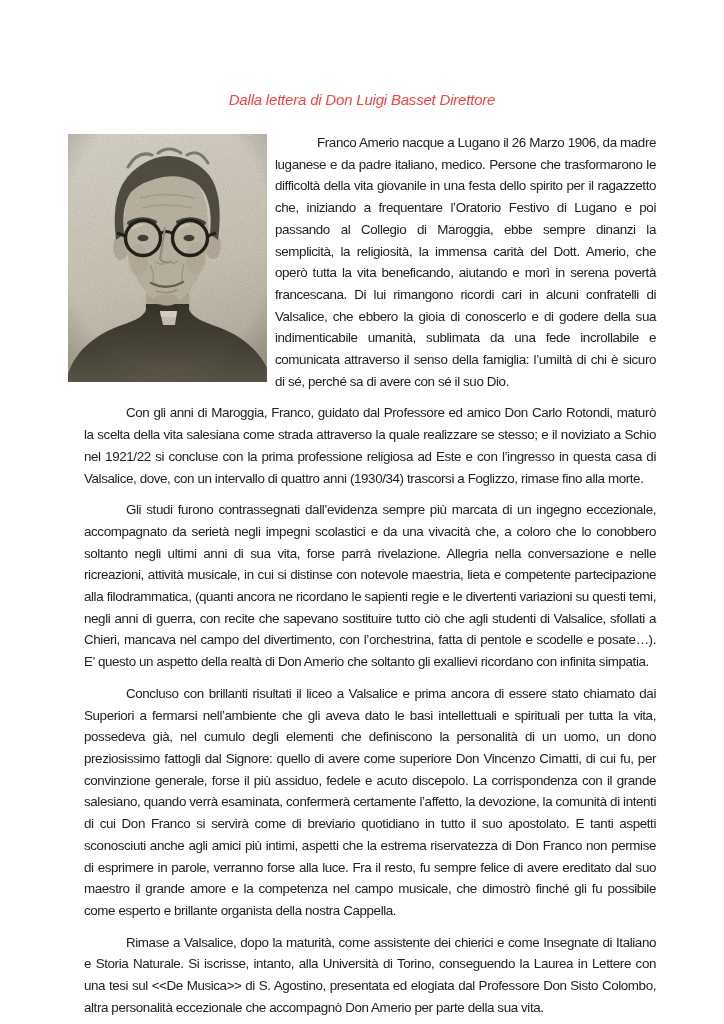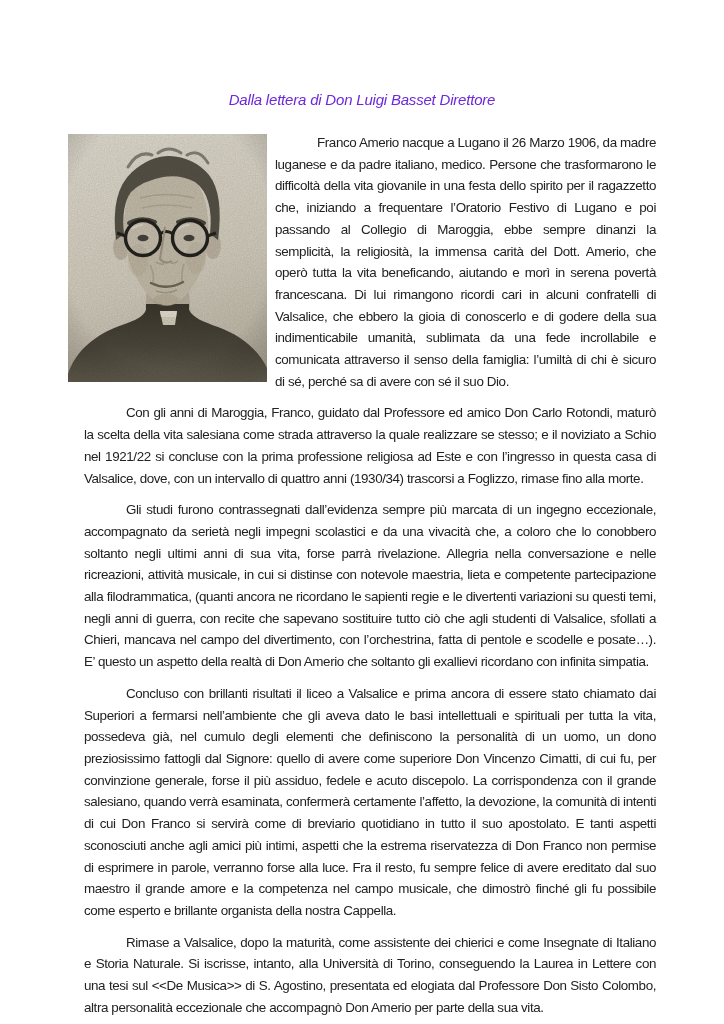--- a/index.html
+++ b/index.html
@@ -17,21 +17,21 @@
     font-family: "Liberation Sans", "DejaVu Sans", sans-serif;
     overflow: hidden;
   }
   .doc-title {
     margin-top: 88px;
     text-align: center;
     font-style: italic;
     font-size: 15px;
     line-height: 23px;
     letter-spacing: -0.2px;
-    color: #6d28d9;
+    color: #ef4444;
   }
   .content {
     margin: 21px 68px 0 68px;
     font-size: 13.4px;
     line-height: 21.7px;
     letter-spacing: -0.4px;
     text-align: justify;
     color: #222222;
   }
   .content p {

